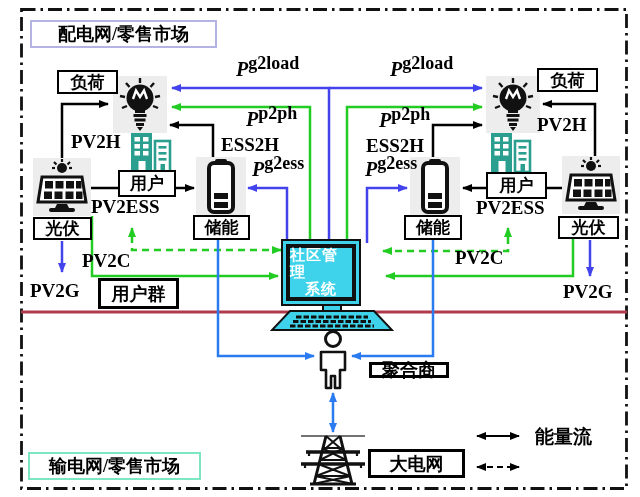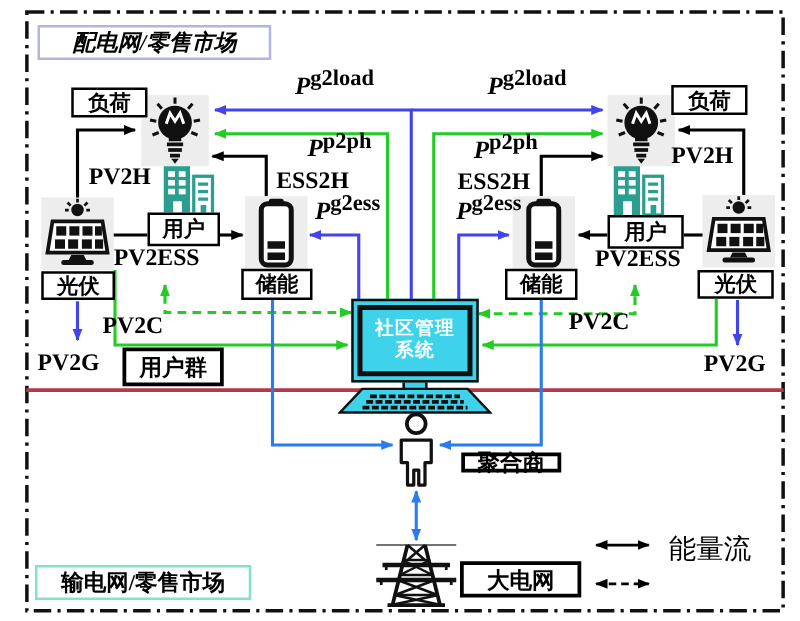--- a/index.html
+++ b/index.html
@@ -12,29 +12,29 @@
   .box.heavy{border-width:3px;font-size:18px;}
   .region{position:absolute;background:#fff;box-sizing:border-box;display:flex;
        align-items:center;justify-content:center;font-weight:bold;font-size:18px;
        white-space:nowrap;z-index:5;}
   .lbl{position:absolute;font-weight:bold;font-size:19px;color:#000;white-space:nowrap;z-index:6;}
   .plbl{position:absolute;font-size:20px;font-weight:bold;font-style:italic;
         color:#000;white-space:nowrap;z-index:6;}
   .plbl .sup{font-style:normal;font-size:18px;font-weight:bold;position:relative;top:-7px;}
   .icon{position:absolute;z-index:4;}
   .iconbg{background:#ededed;}
-  .monitor-outer{position:absolute;left:281px;top:239px;width:102px;height:67px;
+  .monitor-outer{position:absolute;left:281px;top:239px;width:80px;height:67px;
         background:#3ed3ea;border:2px solid #111;box-sizing:border-box;padding:3px;z-index:7;}
   .monitor-screen{width:100%;height:100%;border:4px solid #111;box-sizing:border-box;
         background:#3ed3ea;display:flex;flex-direction:column;align-items:center;
         justify-content:center;color:#fff;font-weight:bold;font-size:15px;line-height:1.15;
         letter-spacing:1px;}
   .monitor-stand{position:absolute;left:322px;top:304px;width:20px;height:9px;
         background:#3ed3ea;border:2px solid #111;box-sizing:border-box;z-index:6;}
-  .legend-txt{position:absolute;font-weight:normal;font-size:22px;z-index:6;white-space:nowrap;}
+  .legend-txt{position:absolute;font-weight:bold;font-size:19px;z-index:6;white-space:nowrap;}
 </style>
 </head>
 <body>
 
 <div id="canvas">
 
   <svg id="wires" viewBox="0 0 640 497" xmlns="http://www.w3.org/2000/svg">
     <defs>
       <marker id="mV" markerUnits="userSpaceOnUse" markerWidth="11" markerHeight="9" refX="9" refY="4" orient="auto-start-reverse">
         <path d="M0,0 L10,4 L0,8 Z" fill="#4343ee"></path>
@@ -94,21 +94,21 @@
       <path d="M433,240 L433,356 L352,356" marker-end="url(#mI)"></path>
       <path d="M333,393 L333,432" marker-start="url(#mI)" marker-end="url(#mI)"></path>
     </g>
 
     <g>
       <path d="M477,436 L519,436" stroke="#000" stroke-width="2.2" fill="none" marker-start="url(#mK)" marker-end="url(#mK)"></path>
       <path d="M477,467 L519,467" stroke="#000" stroke-width="2.2" fill="none" stroke-dasharray="6 4" marker-start="url(#mK)" marker-end="url(#mK)"></path>
     </g>
   </svg>
 
-  <div class="region" style="left:30px;top:20px;width:187px;height:28px;border:2px solid #b4b4e4;font-style:italic;">
+  <div class="region" style="left:30px;top:20px;width:187px;height:28px;border:2px solid #b4b4e4;">
     <span>配电网/零售市场</span>
   </div>
   <div class="region" style="left:28px;top:452px;width:173px;height:28px;border:2px solid #7de6c3;">
     <span>输电网/零售市场</span>
   </div>
 
   <div class="box" style="left:57px;top:70px;width:61px;height:24px;">
     <span>负荷</span>
     </div>
   <div class="box" style="left:537px;top:68px;width:61px;height:24px;">

